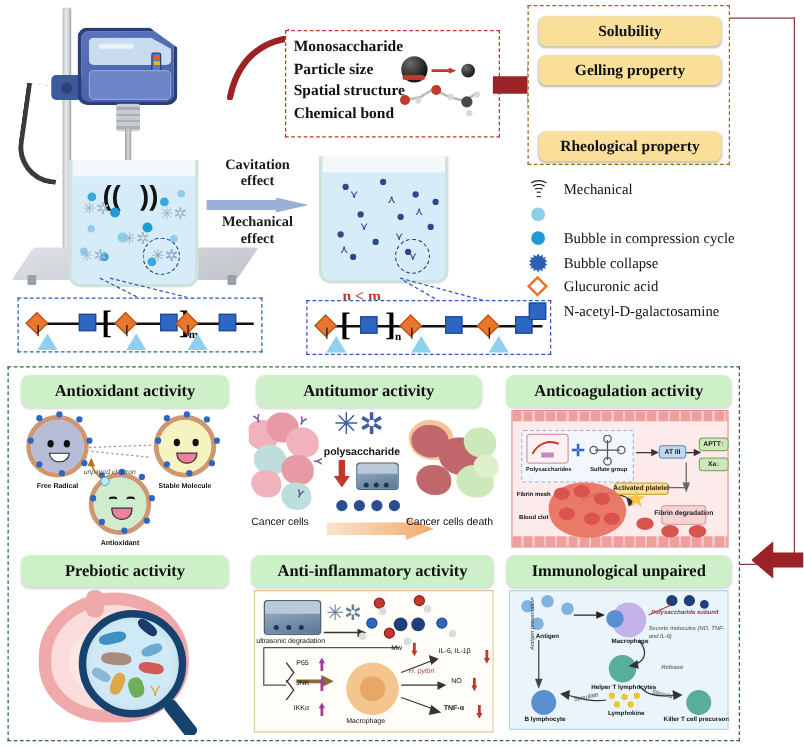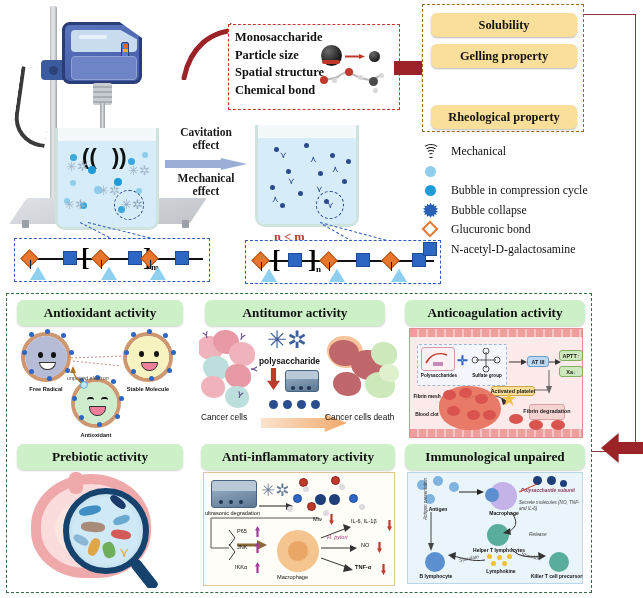--- a/index.html
+++ b/index.html
@@ -590,21 +590,21 @@
         <span class="legend-icon">
           <span class="ic-burst"></span>
         </span>
         <span class="legend-label">Bubble collapse</span>
       </div>
 
       <div class="legend-row">
         <span class="legend-icon">
           <span class="ic-diamond"></span>
         </span>
-        <span class="legend-label">Glucuronic bond</span>
+        <span class="legend-label">Glucuronic acid</span>
       </div>
 
 
       <div class="legend-row">
         <span class="legend-icon">
           <span class="ic-square"></span>
         </span>
         <span class="legend-label">N-acetyl-D-galactosamine</span>
       </div>
 

